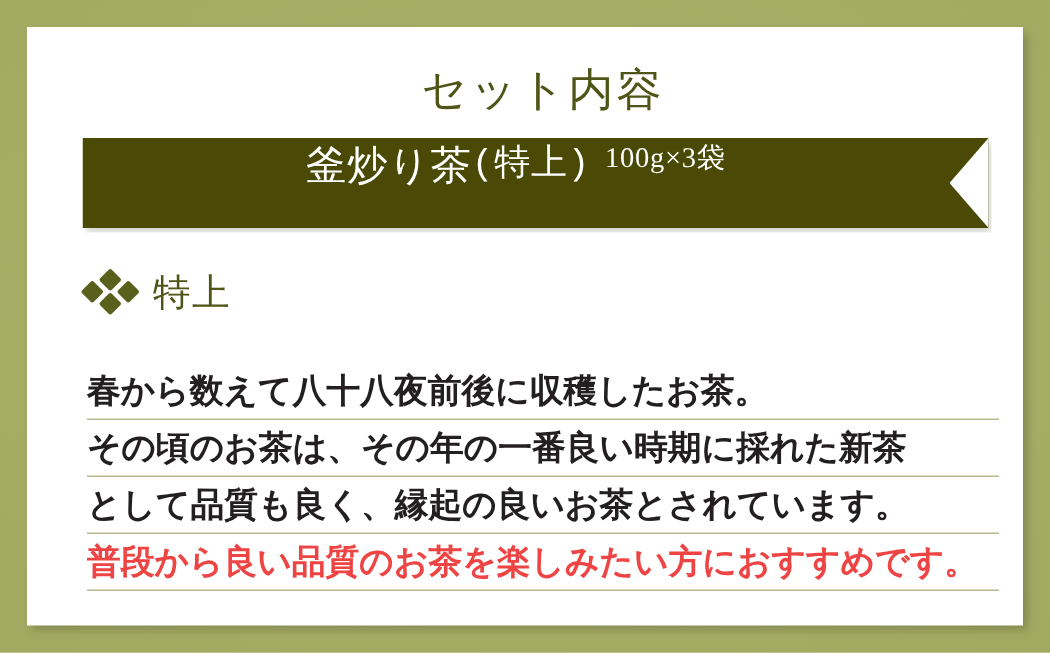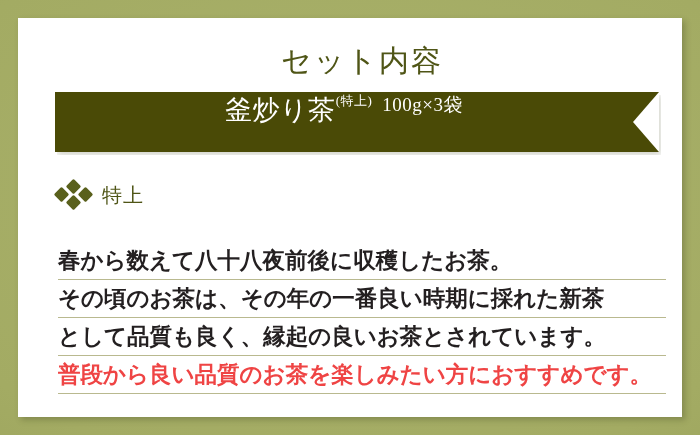--- a/index.html
+++ b/index.html
@@ -95,21 +95,22 @@
     height: 60px;
     display: flex;
     justify-content: center;
     color: #ffffff;
     font-size: 27px;
     letter-spacing: 0.5px;
     white-space: nowrap;
     z-index: 3;
   }
   .ribbon-text .sub {
-    font-size: 13px;
+    font-size: 24px;
+    font-family: Liberation Mono, monospace;
   }
   .ribbon-text .amt {
     font-size: 19px;
     padding-left: 10px;
   }
 
   
   .section-head {
     position: absolute;
     left: 37px;
@@ -133,21 +134,21 @@
     transform: rotate(45deg);
     border-radius: 1.5px;
   }
   .diamond-cluster i.d1 { left: 13px; top: 0px; }
   .diamond-cluster i.d2 { left: 1px;  top: 8px; }
   .diamond-cluster i.d3 { left: 25px; top: 8px; }
   .diamond-cluster i.d4 { left: 13px; top: 16px; }
 
   .section-title {
     color: #4f5516;
-    font-size: 20px;
+    font-size: 25px;
     line-height: 1;
     letter-spacing: 1px;
   }
 
   
   .desc {
     position: absolute;
     left: 40px;
     top: 224px;
     width: 608px;

